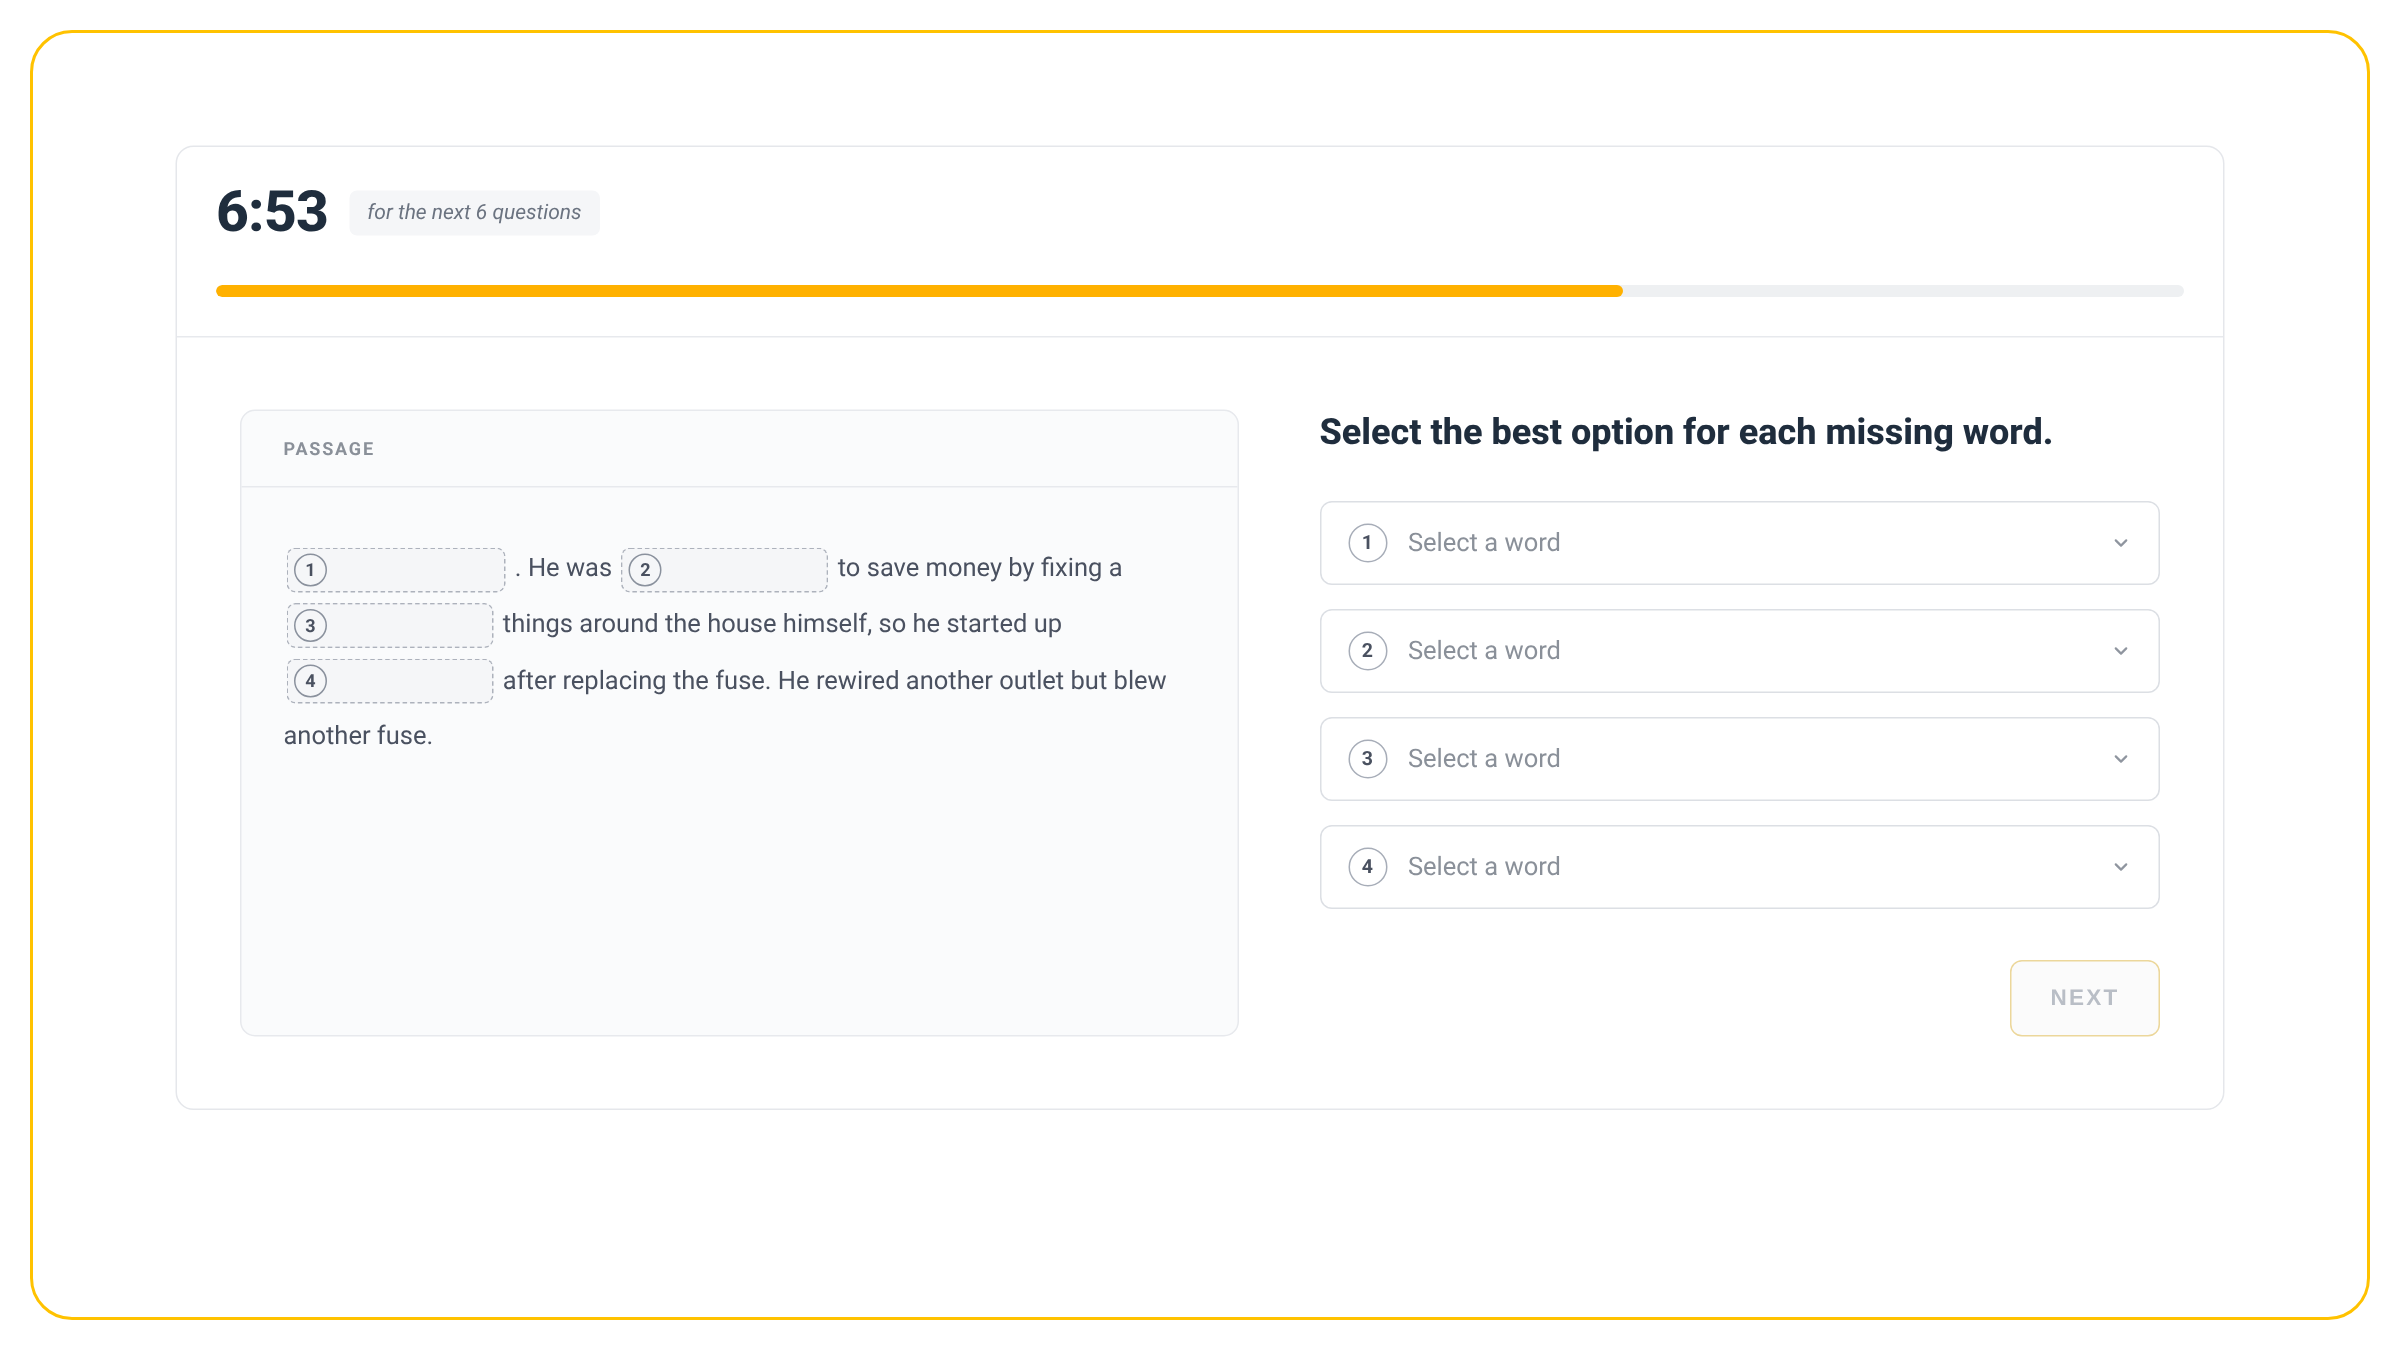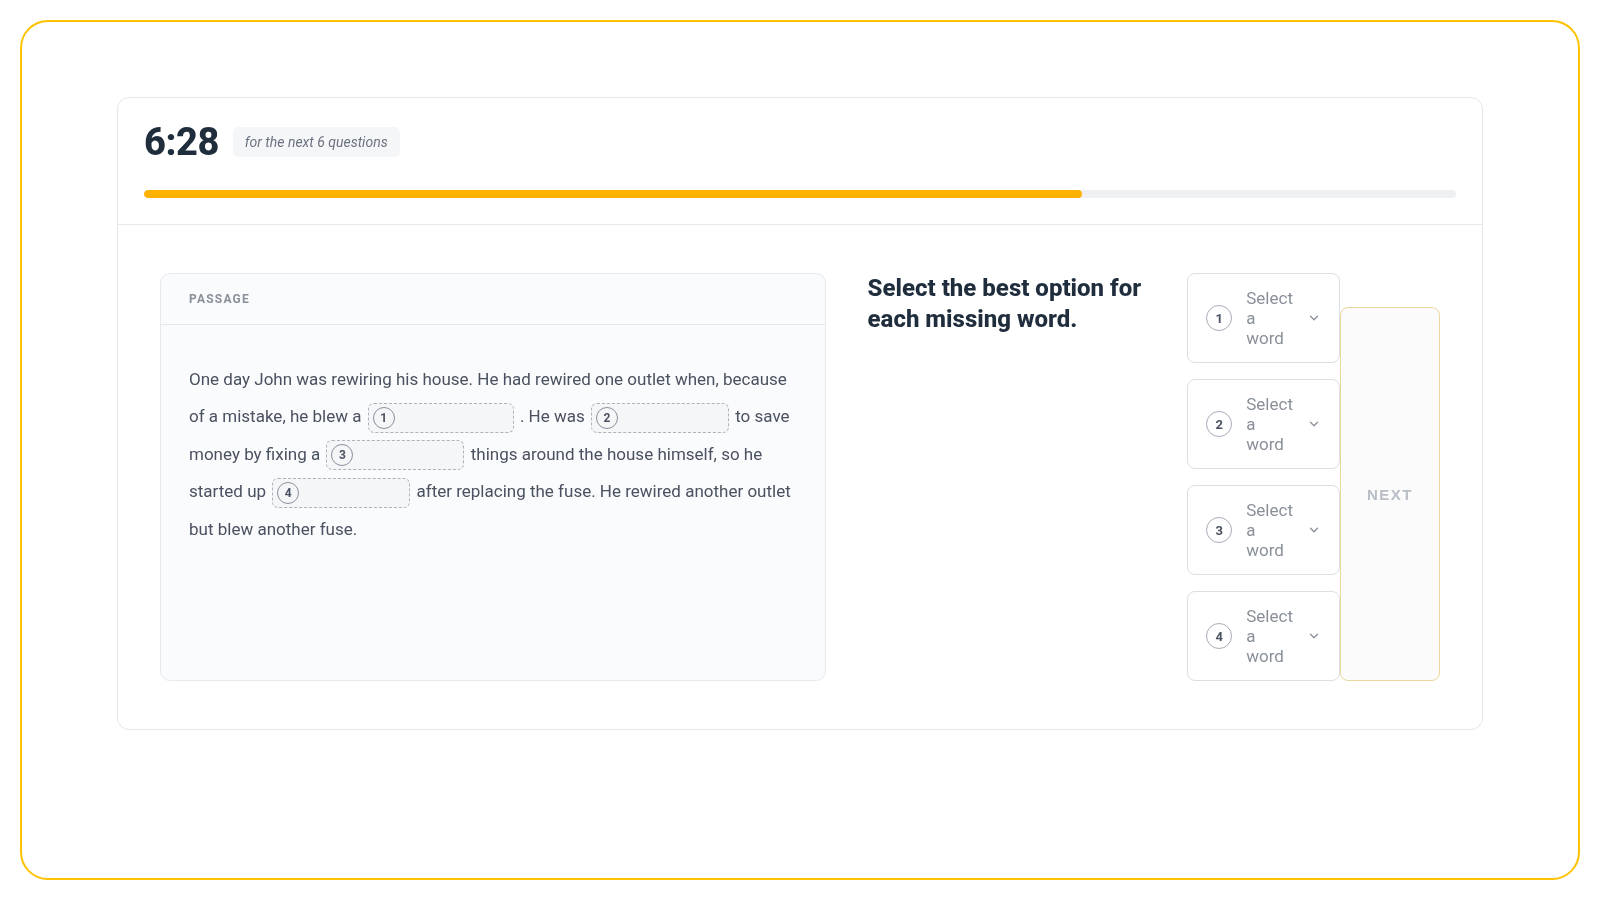--- a/index.html
+++ b/index.html
@@ -121,21 +121,22 @@
       margin-right: 4px;
     }
     .blank .space { display: inline-block; }
     .b1 .space { width: 108px; }
     .b2 .space { width: 100px; }
     .b3 .space { width: 100px; }
     .b4 .space { width: 100px; }
     .right-panel {
       flex: 1;
       display: flex;
-      flex-direction: row;
+      flex-direction: column;
+      margin-left: 12px;
     }
     .instruction {
       font-size: 24px;
       font-weight: 800;
       color: #1f2d3d;
       margin-bottom: 30px;
       line-height: 1.3;
     }
     .selects {
       display: flex;
@@ -190,34 +191,33 @@
       border-radius: 8px;
       cursor: not-allowed;
     }
   </style>
 </head>
 <body>
 
 <div class="outer-frame">
   <div class="card">
     <div class="header">
-      <div class="timer">6:28</div>
+      <div class="timer">6:53</div>
       <div class="timer-note">for the next 6 questions</div>
     </div>
     <div class="progress-wrap">
       <div class="progress-track">
         <div class="progress-fill" style="width:71.5%"></div>
       </div>
     </div>
     <div class="divider"></div>
     <div class="content">
       <div class="passage-panel">
         <div class="passage-head">PASSAGE</div>
         <div class="passage-body">
-          <span>One day John was rewiring his house. He had rewired one outlet when, because of a mistake, he blew a </span>
           <span class="blank b1">
               <span class="num">1</span>
               <span class="space"></span>
             </span>
           <span> . He was </span>
           <span class="blank b2">
               <span class="num">2</span>
               <span class="space"></span>
             </span>
           <span> to save money by fixing a </span>

